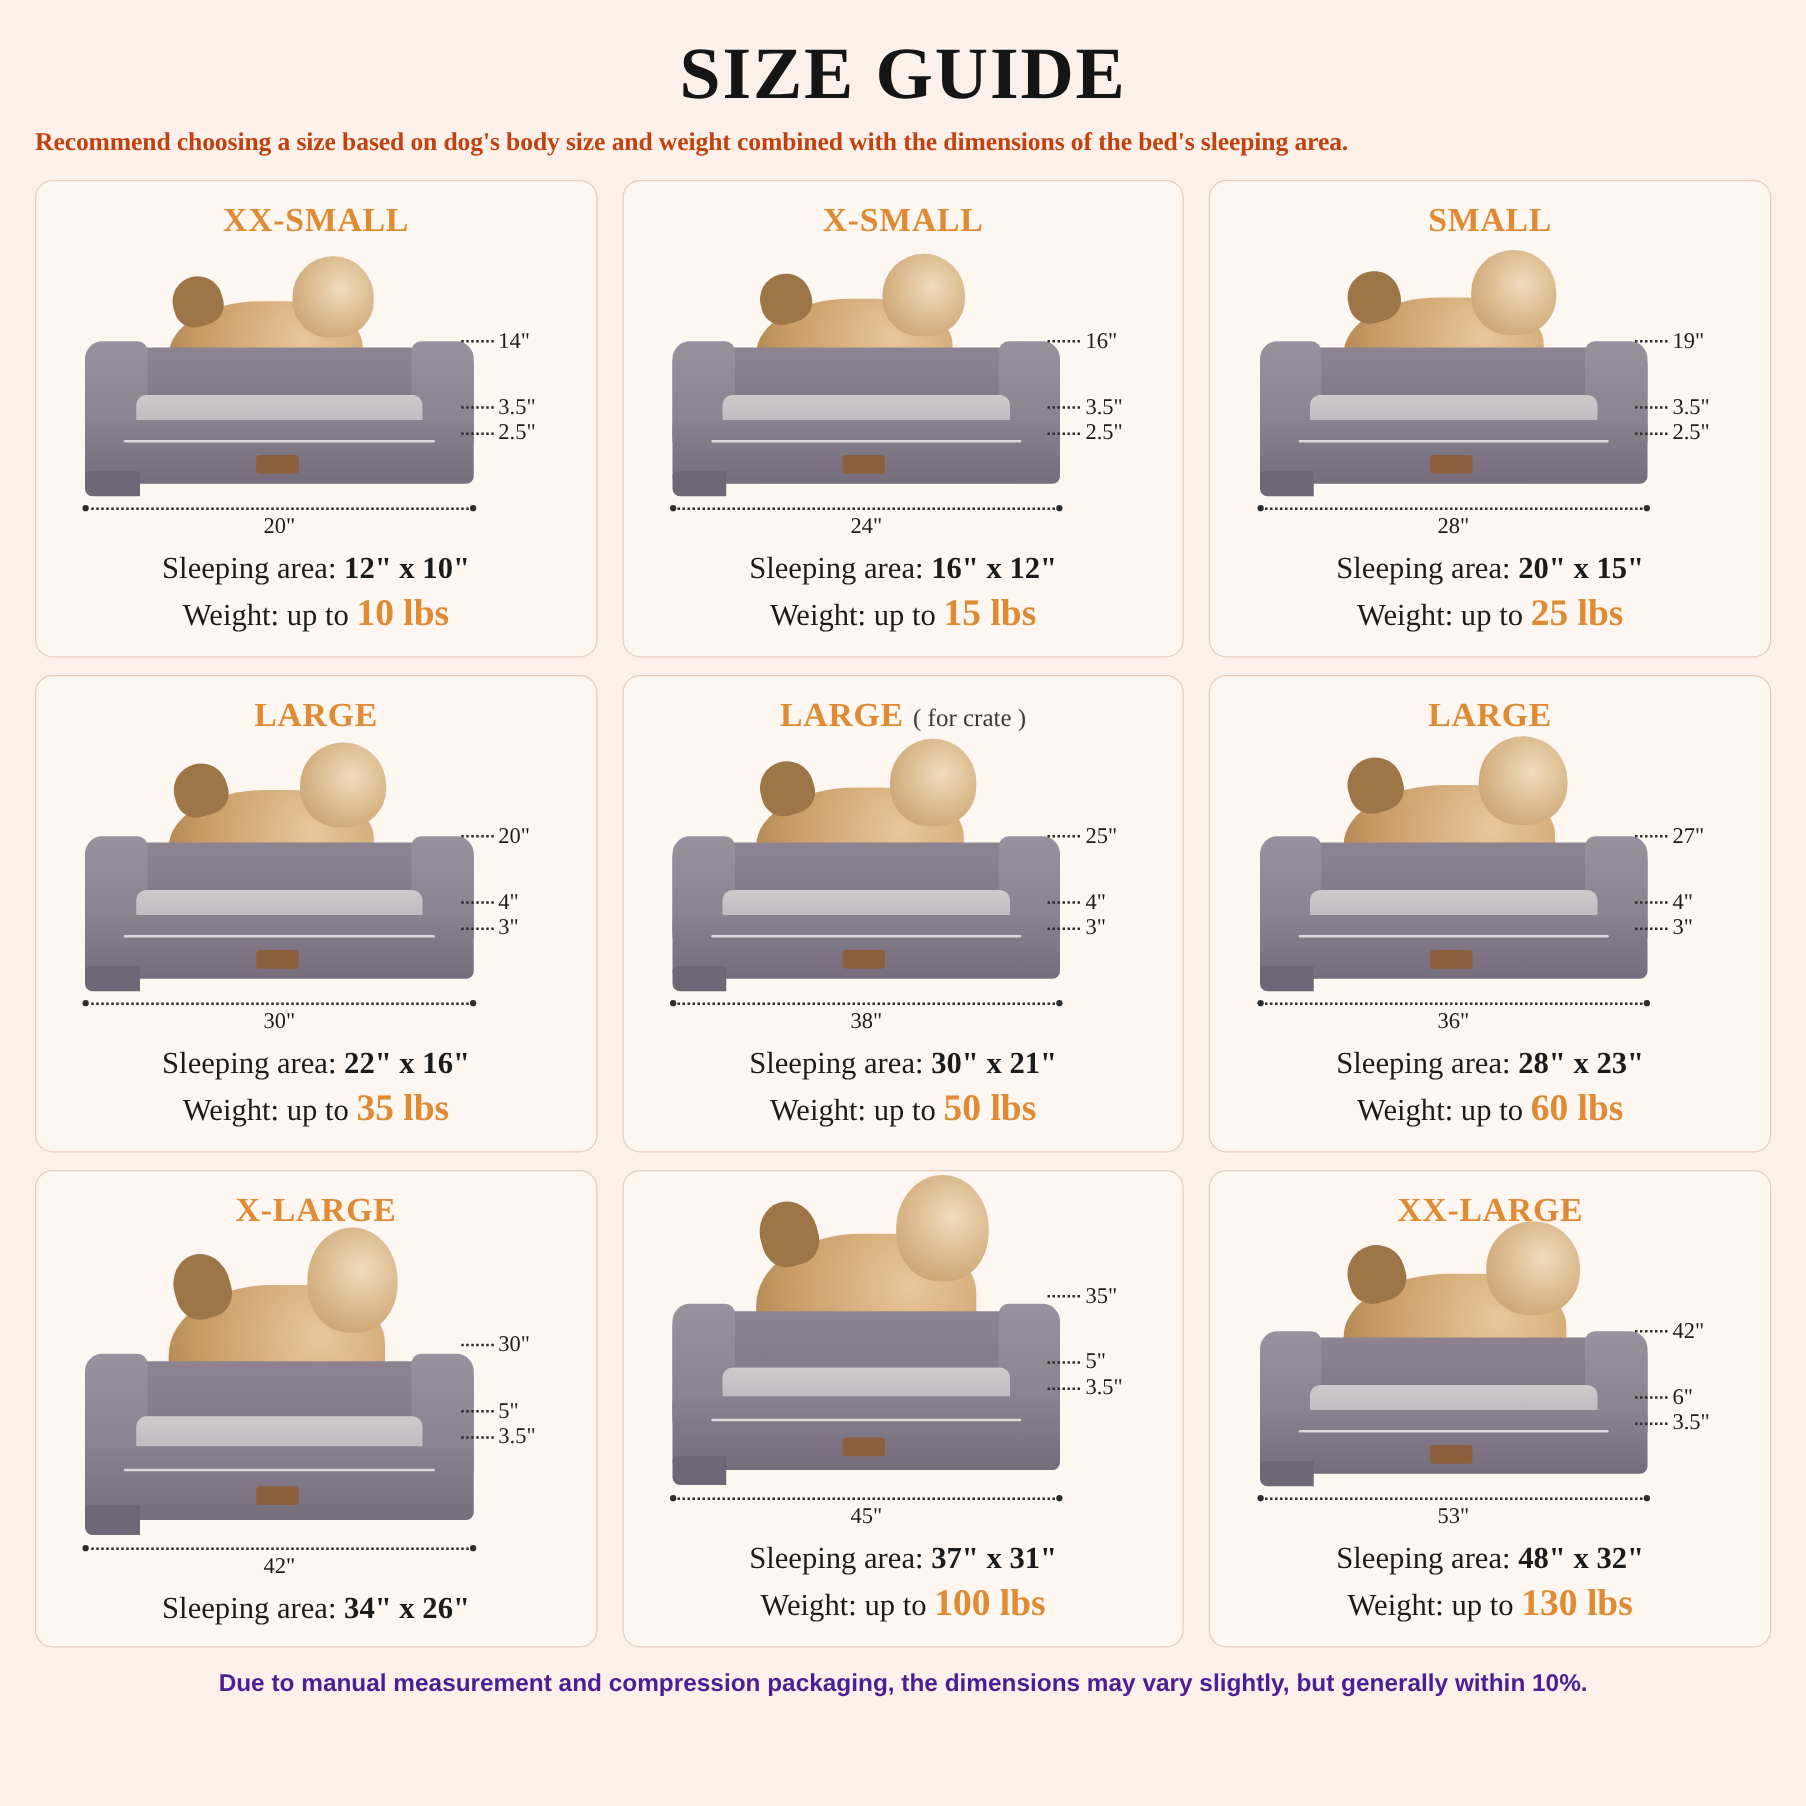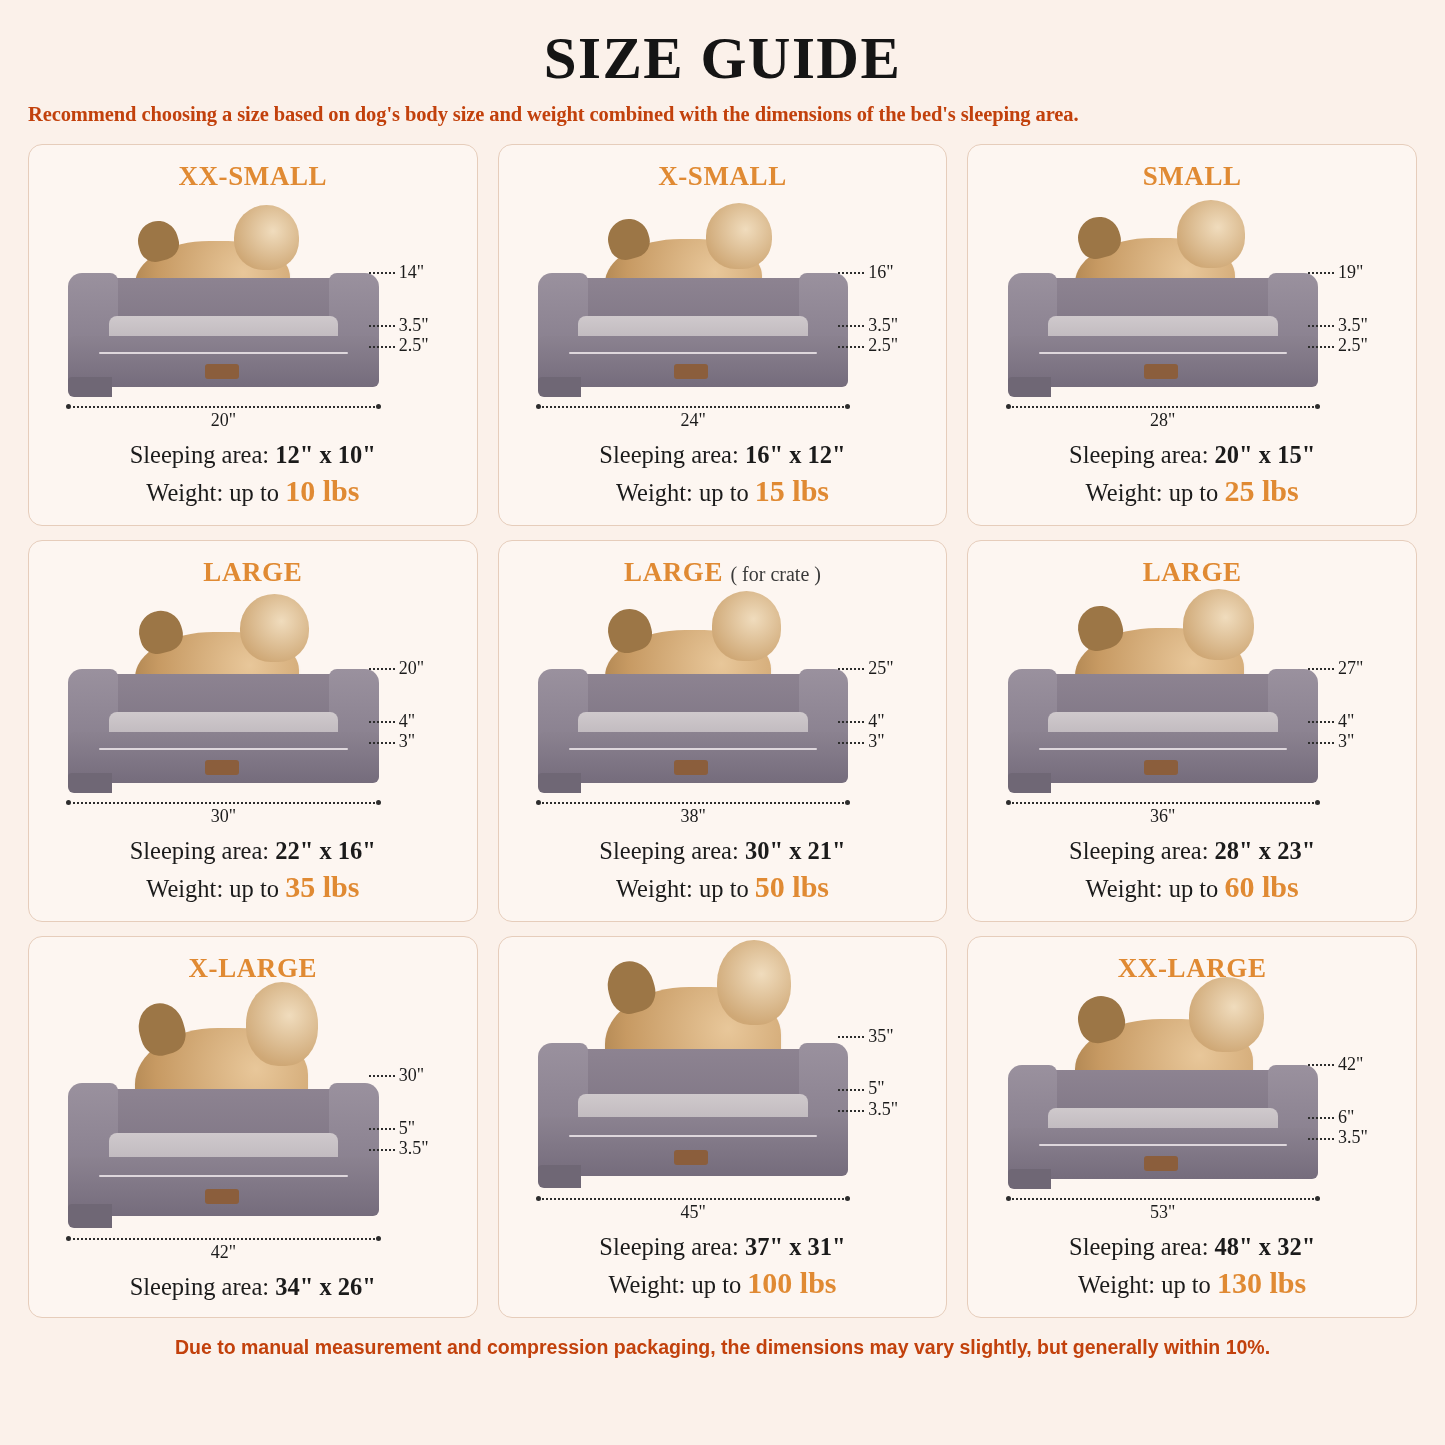--- a/index.html
+++ b/index.html
@@ -250,21 +250,21 @@
     color: #1b1b1b;
     line-height: 1.32;
   }
   .specs .b { font-weight: bold; }
   .specs .w { font-size: 30px; font-weight: bold; color: #e08a33; }
   .footer {
     text-align: center;
     font-family: "Liberation Sans", sans-serif;
     font-weight: bold;
     font-size: 19.5px;
-    color: #c2410c;
+    color: #4c1d95;
     margin-top: 18px;
   }
 </style>
 </head>
 <body>
 
 <div class="page">
 
   <div class="title">SIZE GUIDE</div>
   <div class="subtitle">Recommend choosing a size based on dog's body size and weight combined with the dimensions of the bed's sleeping area.</div>

